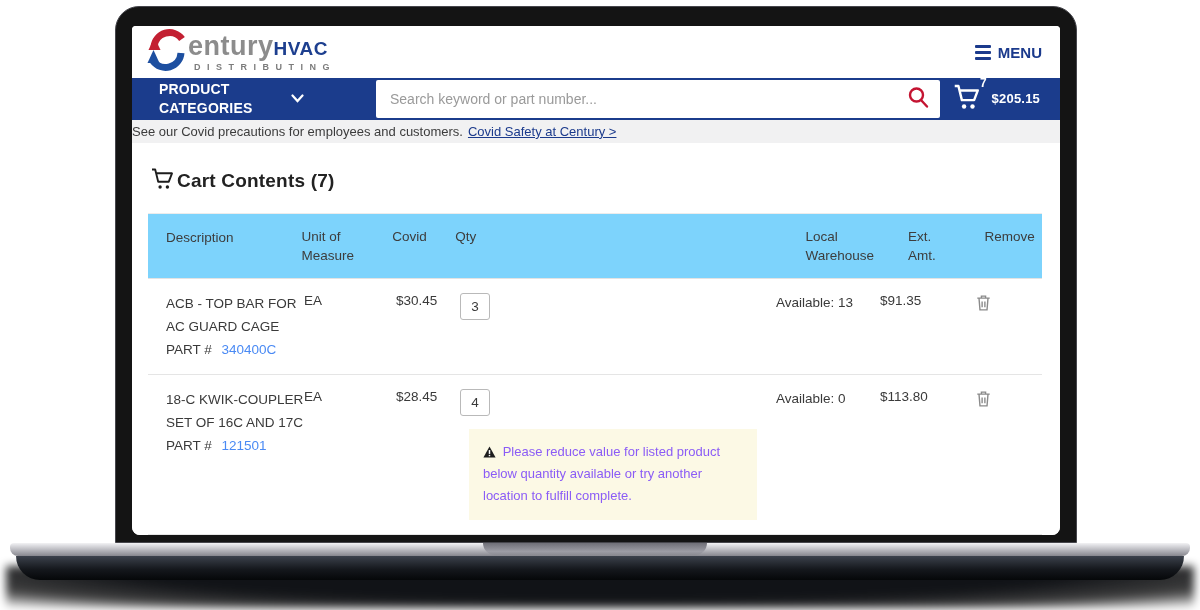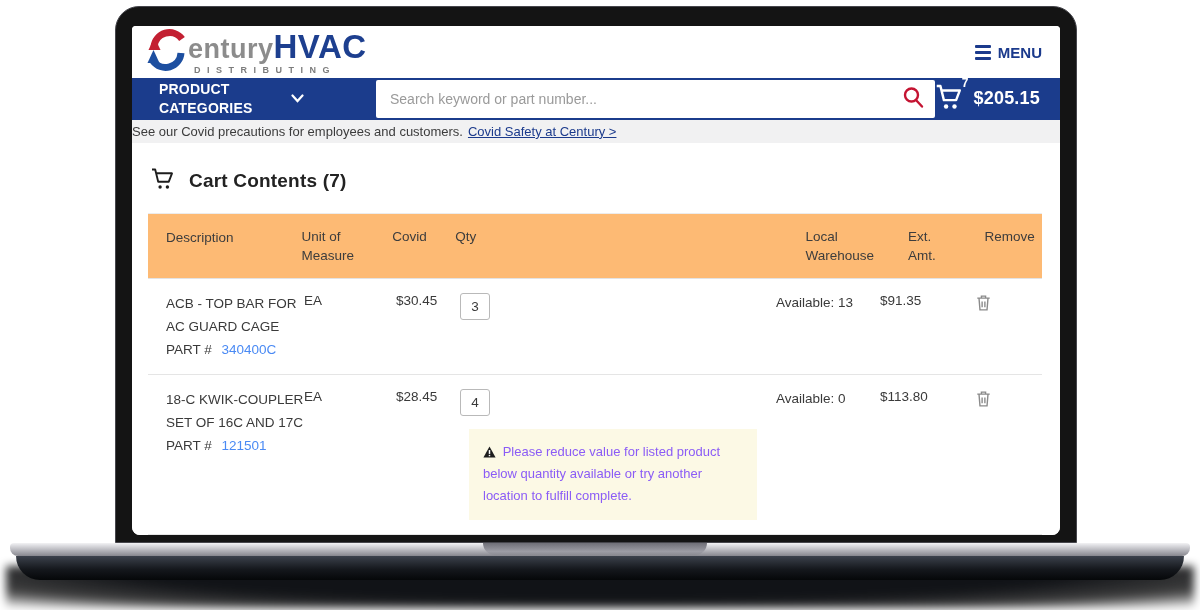--- a/index.html
+++ b/index.html
@@ -26,21 +26,21 @@
                  background:radial-gradient(ellipse at 50% 18%, rgba(8,10,14,0.96) 55%, rgba(0,0,0,0.75) 78%, rgba(0,0,0,0) 100%);
                  filter:blur(4px); }
 
   
   .site-header { height:52px; display:flex; align-items:center;
                  justify-content:space-between; padding:0 18px 0 12px; background:#fff; }
   .logo { display:flex; align-items:center; gap:4px; }
   .logo-text-block { display:flex; flex-direction:column; line-height:1; }
   .logo-line1 { display:flex; align-items:baseline; margin-left:-6px; }
   .logo-century { font-size:27px; font-weight:bold; color:#8c8c8c; letter-spacing:0.5px; }
-  .logo-hvac { font-size:33px; font-weight:bold; color:#1d3f8f; letter-spacing:0.5px; }
+  .logo-hvac { font-size:19px; font-weight:bold; color:#1d3f8f; letter-spacing:0.5px; }
   .logo-tagline { font-size:9px; font-weight:bold; color:#7c7c7c; letter-spacing:6.5px; margin-top:3px; }
   .menu-btn { display:flex; align-items:center; gap:7px; cursor:pointer; background:none; border:none; }
   .hamburger { display:flex; flex-direction:column; gap:3px; }
   .hamburger span { display:block; width:16px; height:3px; background:#1b3a8c; border-radius:1px; }
   .menu-label { font-size:15px; font-weight:bold; color:#1b3a8c; }
 
   
   .nav { height:64px; background:#1b3c8c; display:flex; align-items:center; padding:0 18px 0 27px; }
   .prod-cat { display:flex; align-items:center; gap:22px; background:none; border:none; cursor:pointer; }
   .prod-cat-label { width:110px; text-align:left; font-size:14px; font-weight:bold;
@@ -49,34 +49,34 @@
   .searchbox input { width:100%; height:38px; border:none; border-radius:2px;
                      padding:0 44px 0 14px; font-size:14px; color:#333;
                      font-family:"Liberation Sans", sans-serif; outline:none; }
   .searchbox input::placeholder { color:#9a9a9a; }
   .search-btn { position:absolute; right:6px; top:4px; width:32px; height:30px;
                 background:none; border:none; cursor:pointer; }
   .nav-cart { margin-left:auto; display:flex; align-items:center; gap:9px;
               background:none; border:none; cursor:pointer; padding-right:2px; }
   .cart-badge { position:absolute; top:-7px; right:-4px; font-size:12px; font-weight:bold; color:#fff; }
   .cart-icon-wrap { position:relative; }
-  .cart-total { font-size:18px; font-weight:bold; color:#ffffff; letter-spacing:0.2px; }
+  .cart-total { font-size:13px; font-weight:bold; color:#ffffff; letter-spacing:0.2px; }
 
   
   .banner { height:35px; background:#f1f1f2; display:flex; align-items:center;
             justify-content:flex-start; font-size:13px; color:#3c3c3c; gap:5px; }
   .banner a { color:#1b3a8c; text-decoration:underline; cursor:pointer; }
 
   
   .main { flex:1; background:#fff; padding:24px 16px 0 16px; }
-  .cart-heading { display:flex; align-items:center; gap:12px; margin:0 0 18px 2px; }
+  .cart-heading { display:flex; align-items:center; margin:0 0 18px 2px; }
   .cart-heading h1 { font-size:19px; font-weight:bold; color:#222; letter-spacing:0.2px; }
 
   .tbl { width:894px; font-size:13.5px; color:#3a3a3a; }
-  .tbl-head { display:flex; background:#fdba74; border-top:1px solid #ececec;
+  .tbl-head { display:flex; background:#7dd3fc; border-top:1px solid #ececec;
               border-bottom:1px solid #e3e3e3; padding:13px 0 12px 0;
               color:#3d3d3d; line-height:1.45; }
   .tbl-row { display:flex; padding:14px 0 12px 0; border-bottom:1px solid #e5e5e5; }
   .col-desc { width:156px; padding-left:18px; line-height:1.7; }
   .col-uom  { width:92px; }
   .col-price{ width:64px; }
   .col-qty  { width:316px; }
   .col-wh   { width:104px; line-height:1.45; }
   .col-ext  { width:70px; }
   .col-rem  { width:66px; text-align:center; }

